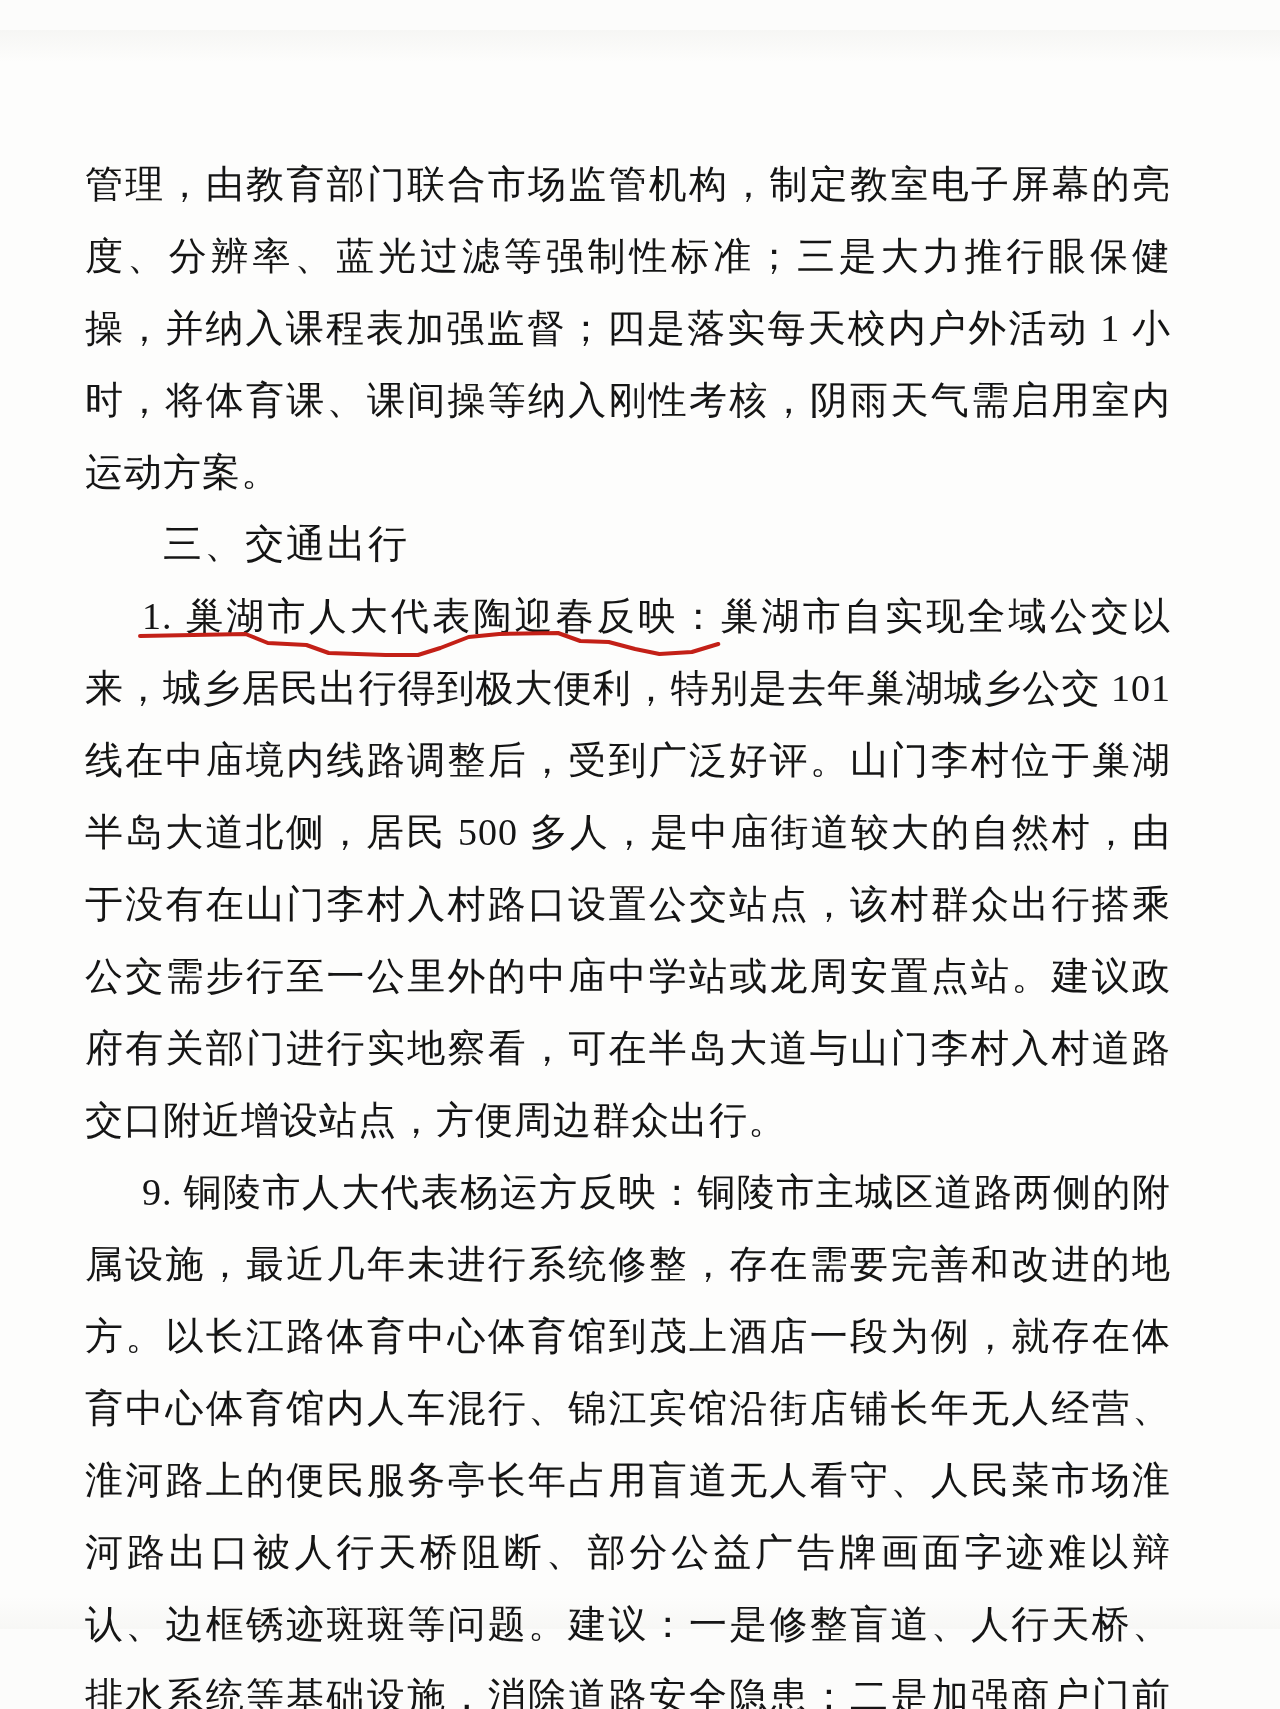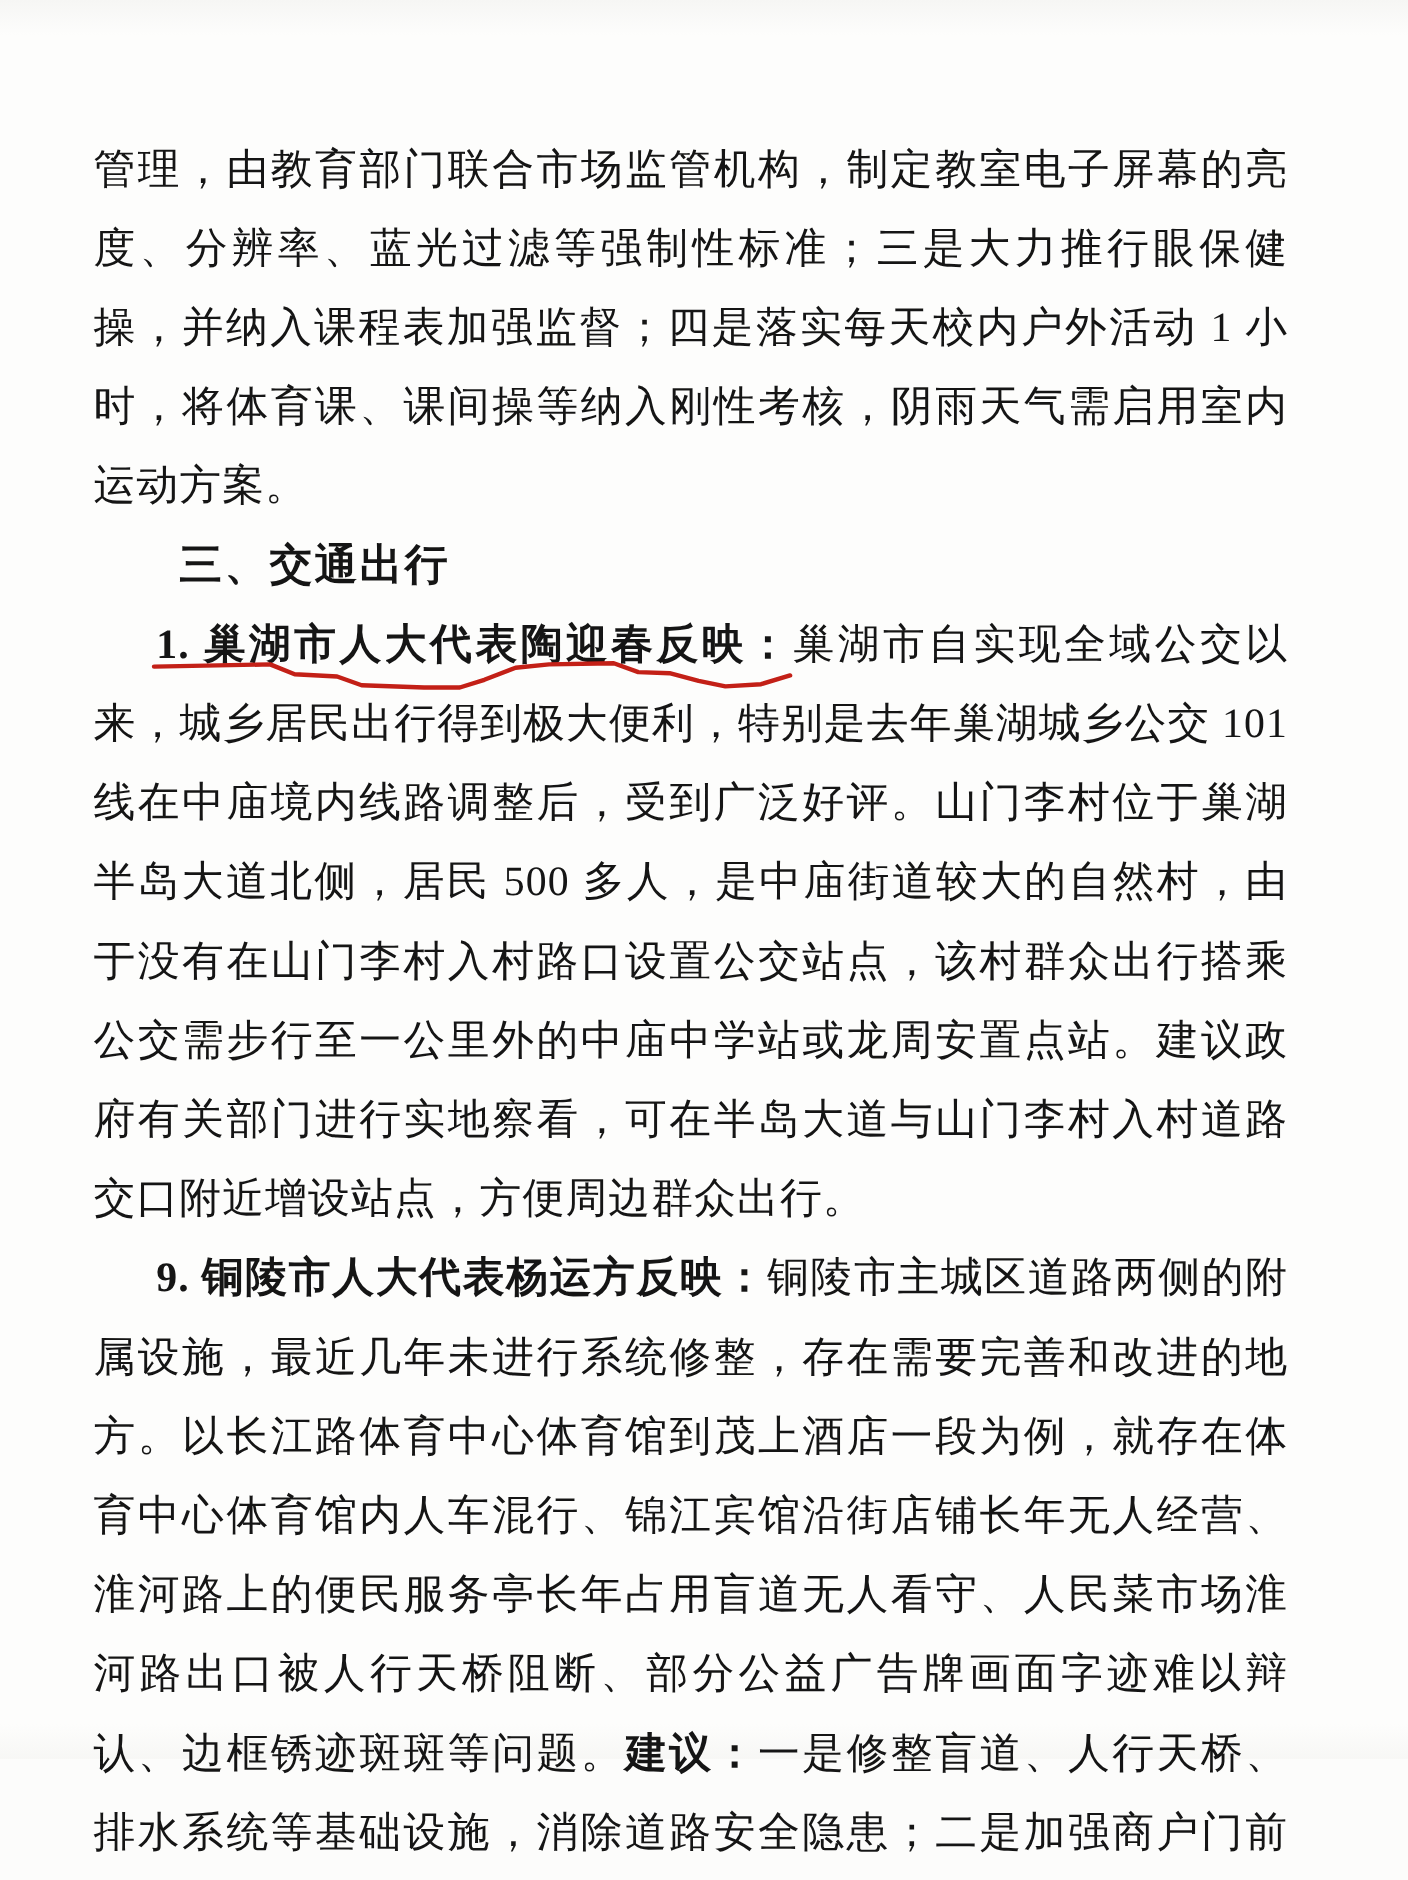--- a/index.html
+++ b/index.html
@@ -12,20 +12,21 @@
     background: #fcfcfb;
     overflow: hidden;
   }
   .page {
     position: relative;
     width: 1280px;
     height: 1599px;
     background: linear-gradient(180deg, #f6f6f4 0%, #fdfdfc 2%, #fdfdfc 98%, #f7f7f5 100%);
     font-family: "Liberation Serif", "DejaVu Serif", serif;
     color: #151515;
+    margin-top: 30px;
   }
   .textblock {
     position: absolute;
     left: 85px;
     top: 118px;
     width: 1086px;
     font-size: 38px;
     line-height: 72px;
     letter-spacing: 1px;
     text-align: justify;
@@ -34,26 +35,26 @@
   .para {
     margin: 0;
   }
   .para.indent-item {
     text-indent: 1.5em;
   }
   .heading {
     margin: 0;
     font-size: 39px;
     line-height: 72px;
-    font-weight: 700;
+    font-weight: 400;
     padding-left: 2em;
     letter-spacing: 2px;
   }
   .bold-lead {
-    font-weight: 700;
+    font-weight: 400;
   }
   
   .u-red {
     position: relative;
     white-space: nowrap;
   }
   .u-red .squiggle {
     position: absolute;
     left: -6px;
     bottom: -24px;

